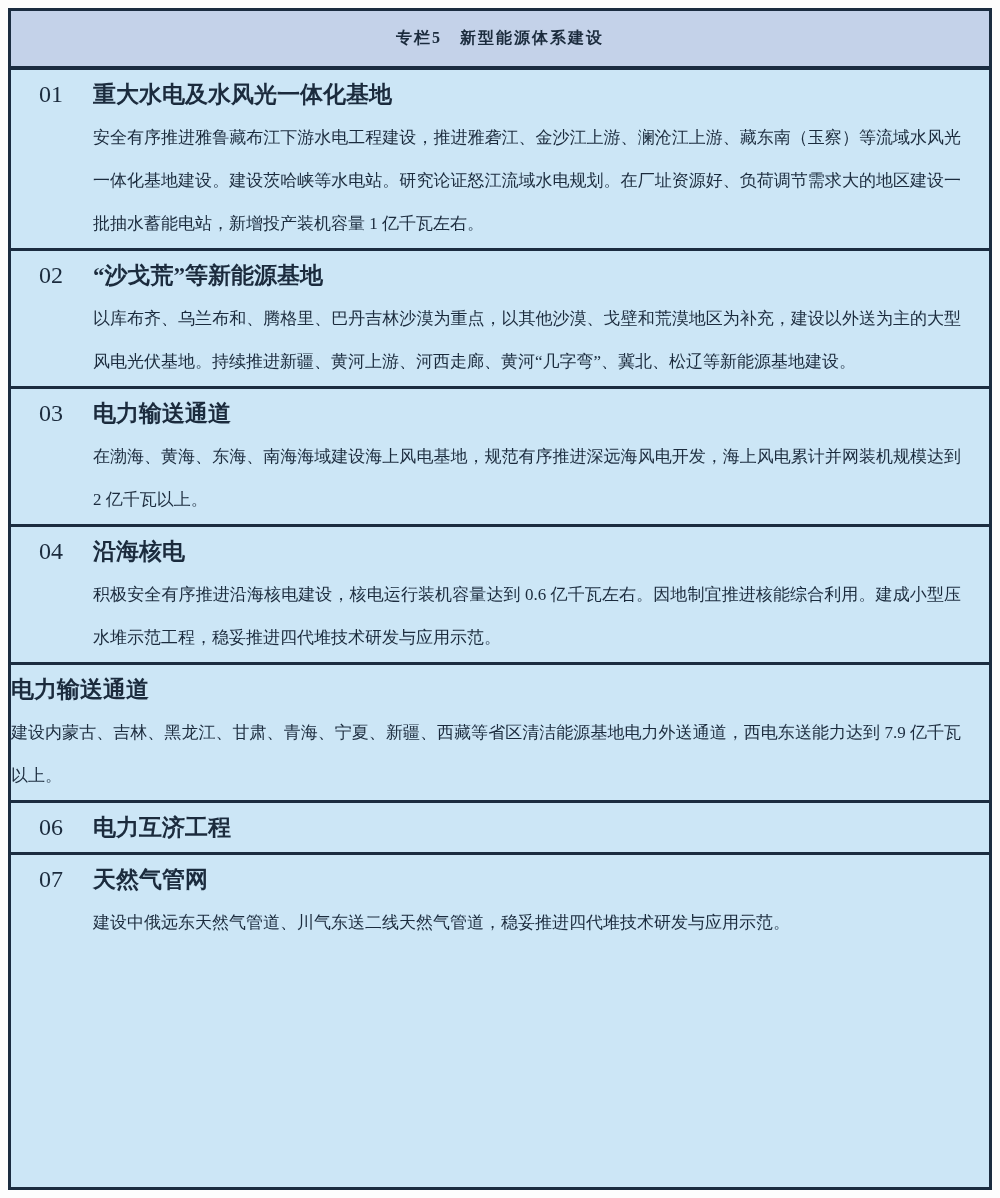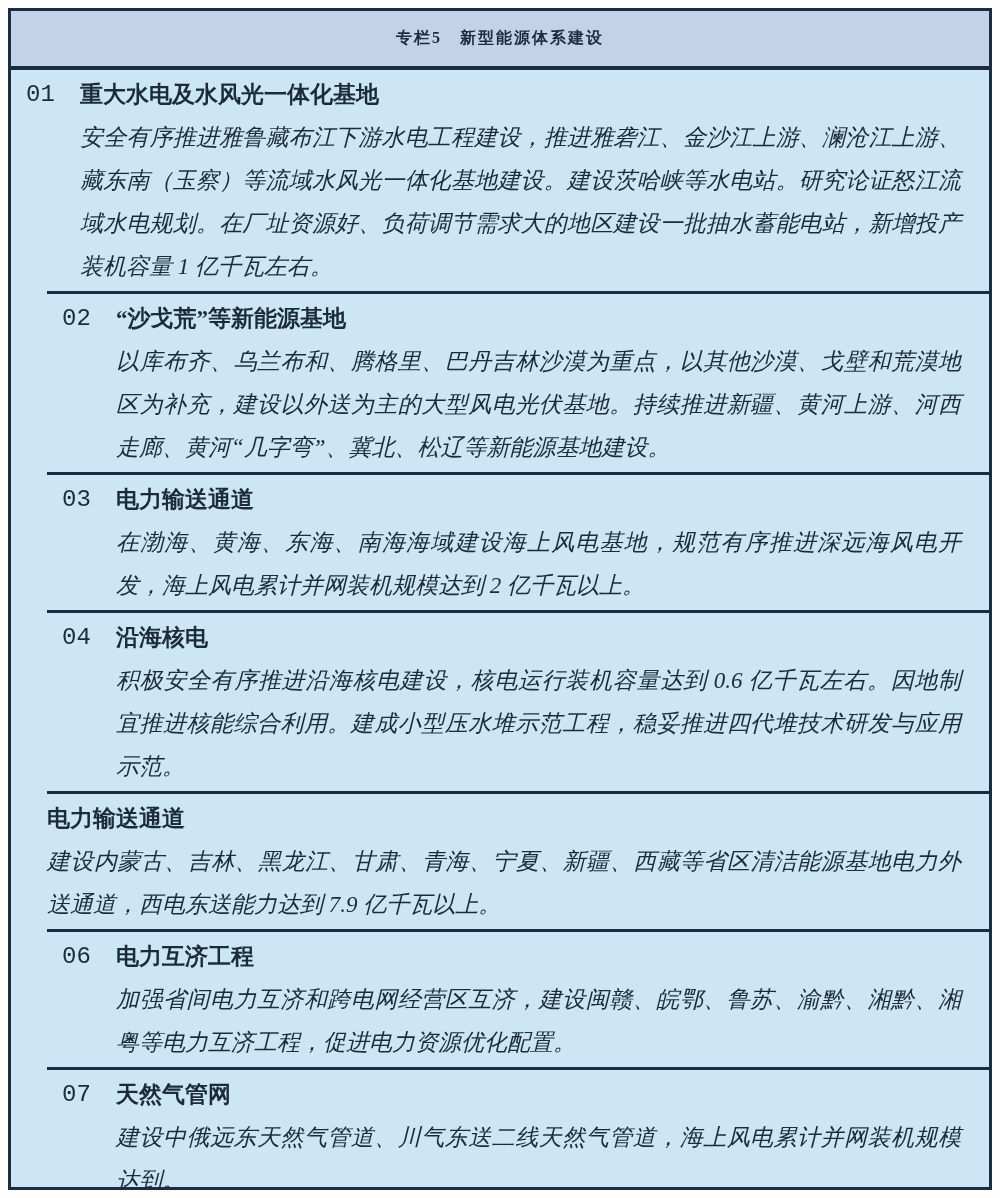--- a/index.html
+++ b/index.html
@@ -31,45 +31,42 @@
     display:flex;align-items:center;justify-content:center;
     font-size:16px;font-weight:bold;
     letter-spacing:2px;
   }
   .section{
     display:flex;
     padding:3px 0 3px 0;
   }
   .section + .section{
     border-top:3px solid var(--border);
-    margin-left:36px;
   }
   .section-num{
     flex:0 0 54px;
-    padding-left:15px;
+    padding-left:28px;
     font-size:24px;
     line-height:43px;
     box-sizing:content-box;
-    font-family:Liberation Mono, monospace;
   }
   .section-content{
     flex:1;
     padding-right:28px;
   }
   .section-title{
     font-weight:bold;
     font-size:23px;
     line-height:43px;
   }
   .section-body{
-    font-size:23px;
+    font-size:17px;
     line-height:43px;
     text-align:justify;
     text-justify:inter-ideograph;
-    font-style:italic;
   }
 </style>
 </head>
 <body>
 
 <div class="panel">
   <div class="panel-header">专栏5　新型能源体系建设</div>
   <div class="panel-body" id="sections">
   <div class="section">
     <div class="section-num">01</div>
@@ -107,25 +104,24 @@
     <div class="section-content">
       <div class="section-title">电力输送通道</div>
       <div class="section-body">建设内蒙古、吉林、黑龙江、甘肃、青海、宁夏、新疆、西藏等省区清洁能源基地电力外送通道，西电东送能力达到 7.9 亿千瓦以上。</div>
     </div>
   </div>
 
   <div class="section">
     <div class="section-num">06</div>
     <div class="section-content">
       <div class="section-title">电力互济工程</div>
-      <div class="section-body">加强省间电力互济和跨电网经营区互济，建设闽赣、皖鄂、鲁苏、渝黔、湘黔、湘粤等电力互济工程，促进电力资源优化配置。</div>
     </div>
   </div>
 
   <div class="section">
     <div class="section-num">07</div>
     <div class="section-content">
       <div class="section-title">天然气管网</div>
-      <div class="section-body">建设中俄远东天然气管道、川气东送二线天然气管道，海上风电累计并网装机规模达到。</div>
+      <div class="section-body">建设中俄远东天然气管道、川气东送二线天然气管道，稳妥推进四代堆技术研发与应用示范。</div>
     </div>
   </div>
 </div>
 </div>
 
 </body></html>

